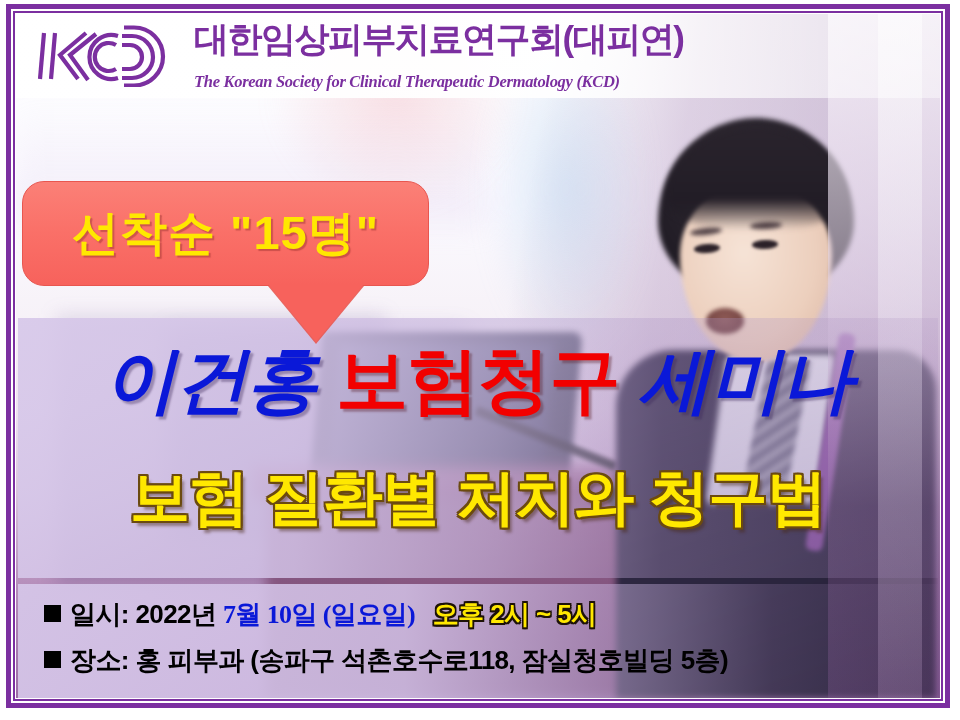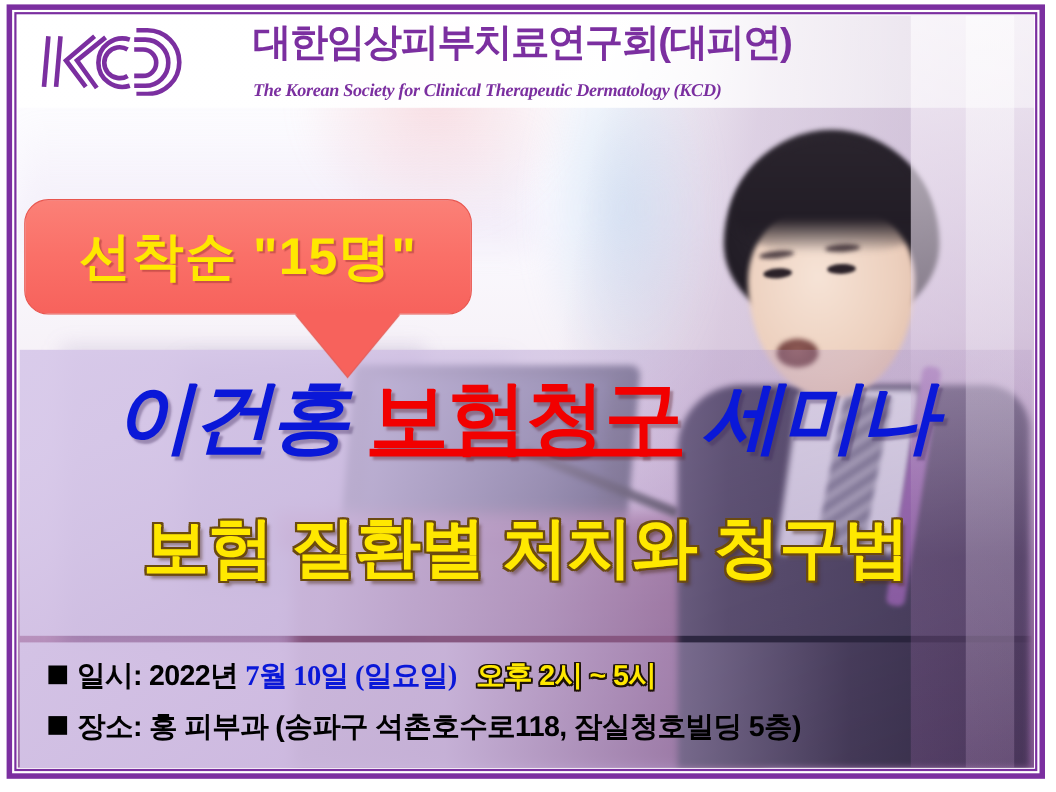--- a/index.html
+++ b/index.html
@@ -300,21 +300,20 @@
     left: 16px;
     top: 14px;
     width: 924px;
     height: 84px;
     z-index: 12;
     background: linear-gradient(90deg, rgba(255,255,255,0.97) 0%, rgba(255,255,255,0.95) 58%, rgba(255,255,255,0.72) 74%, rgba(255,255,255,0.42) 100%);
     display: flex;
     align-items: center;
     padding-left: 14px;
     box-sizing: border-box;
-    gap: 36px;
   }
   .logo {
     width: 150px;
     height: 62px;
     flex: 0 0 auto;
     margin-right: 14px;
   }
   .logo svg { display: block; }
   .header-text { line-height: 1; }
   .header-ko {
@@ -400,21 +399,20 @@
     z-index: 16;
   }
   .t-blue {
     color: #0a18d8;
     text-shadow: 3px 3px 2px rgba(60,40,90,0.38);
     font-style: italic;
   }
   .t-red {
     color: #f20000;
     text-shadow: 3px 3px 2px rgba(90,30,40,0.38);
-    text-decoration: underline;
   }
   .title-line2 {
     position: absolute;
     left: 0;
     top: 150px;
     width: 920px;
     text-align: center;
     white-space: nowrap;
     font-size: 60px;
     font-weight: 700;

